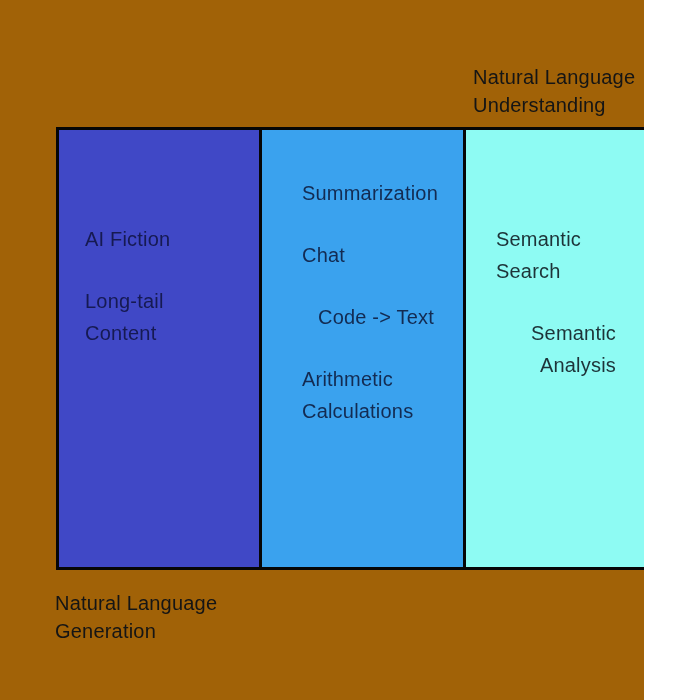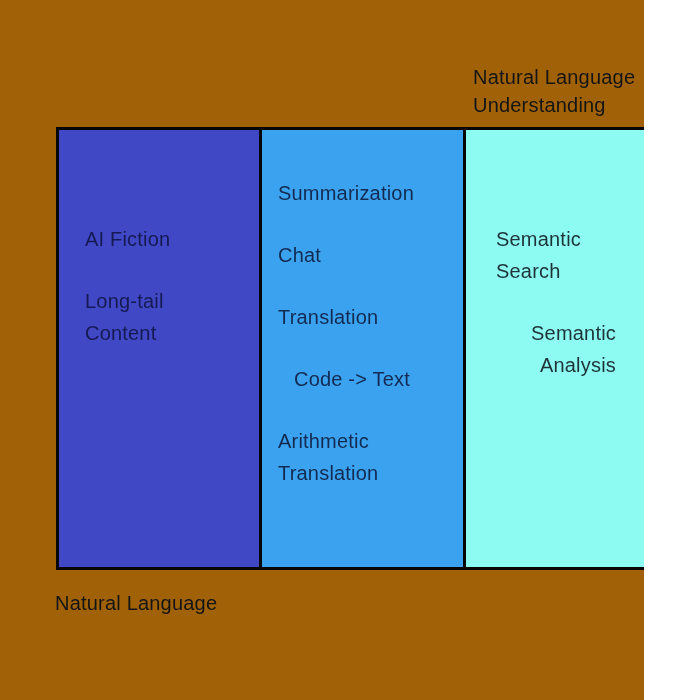--- a/index.html
+++ b/index.html
@@ -31,21 +31,21 @@
     height: 100%;
   }
   .col-1 {
     width: 203px;
     border-right: 3px solid #060606;
     padding: 93px 0 12px 26px;
   }
   .col-2 {
     width: 204px;
     border-right: 3px solid #060606;
-    padding: 47px 0 0 16px;
+    padding: 47px 0 0 40px;
   }
   .col-3 {
     flex: 1;
     padding: 93px 0 16px 30px;
   }
   .item {
     font-size: 20px;
     line-height: 32px;
     margin-bottom: 30px;
     letter-spacing: 0.2px;
@@ -76,29 +76,29 @@
   <div class="diagram">
 
     <div class="col col-1" style="background-color: rgb(64, 72, 198);">
       <div class="item" style="color: rgb(22, 26, 82);">AI Fiction</div>
       <div class="item" style="color: rgb(22, 26, 82);">Long-tail Content</div>
     </div>
 
     <div class="col col-2" style="background-color: rgb(58, 162, 238);">
       <div class="item" style="color: rgb(19, 43, 82);">Summarization</div>
       <div class="item" style="color: rgb(19, 43, 82);">Chat</div>
-      <div class="item" style="color: rgb(19, 43, 82);">Translation</div>
       <div class="item" style="color: rgb(19, 43, 82); margin-left: 16px;">Code -&gt; Text</div>
-      <div class="item" style="color: rgb(19, 43, 82);">Arithmetic Translation</div>
+      <div class="item" style="color: rgb(19, 43, 82);">Arithmetic Calculations</div>
     </div>
 
     <div class="col col-3" style="background-color: rgb(142, 251, 243);">
       <div class="item" style="color: rgb(29, 51, 56);">Semantic Search</div>
       <div class="item" style="color: rgb(29, 51, 56); text-align: right;">Semantic Analysis</div>
     </div>
 
   </div>
 
   <div class="outside-label label-nlg">
     <div>Natural Language</div>
+    <div>Generation</div>
   </div>
 
 </div>
 
 </body></html>

